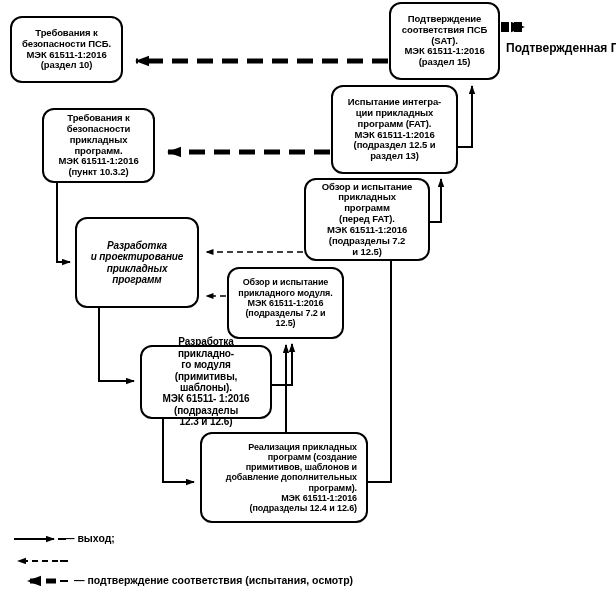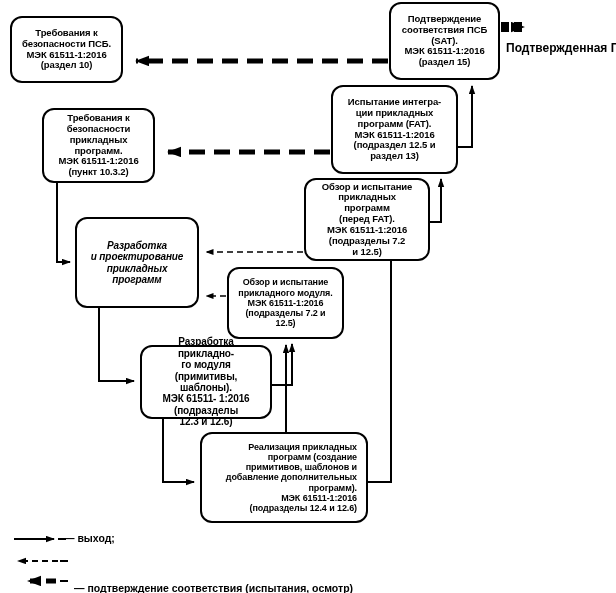--- a/index.html
+++ b/index.html
@@ -225,16 +225,16 @@
 добавление дополнительных
 программ).
 МЭК 61511-1:2016
 (подразделы 12.4 и 12.6)</span>
   </div>
 
   <div class="side-label" style="left:506px; top:41px; font-size:12px;">Подтвержденная ПСБ</div>
 
   <div class="legend">
     <div class="legend-text" style="left:64px; top:532px;">— выход;</div>
-    <div class="legend-text" style="left:74px; top:574px;margin-top:8px;">— подтверждение соответствия (испытания, осмотр)</div>
+    <div class="legend-text" style="left:74px; top:574px;">— подтверждение соответствия (испытания, осмотр)</div>
   </div>
 
 </div>
 
 </body></html>

